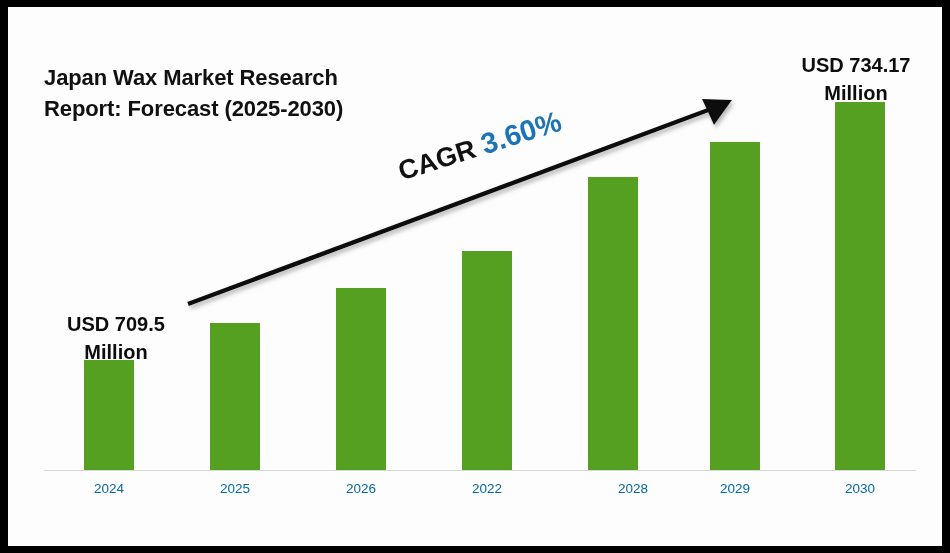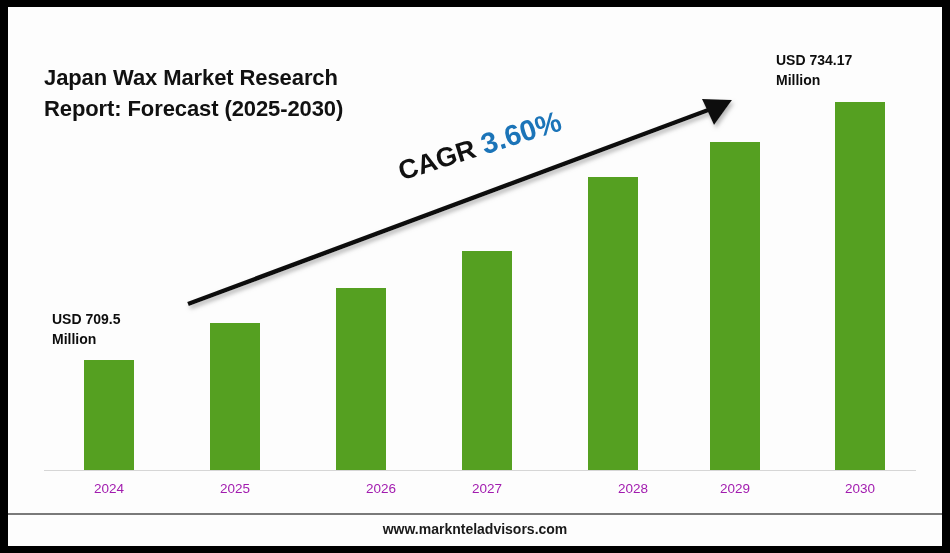--- a/index.html
+++ b/index.html
@@ -53,23 +53,24 @@
     font-weight: bold;
     color: #111111;
     line-height: 1.42;
     letter-spacing: -0.1px;
     white-space: pre-line;
   }
 
   
   .callout {
     position: absolute;
-    font-size: 14px;
+    font-size: 20px;
     font-weight: bold;
     color: #0d0d0d;
+    text-align: center;
     line-height: 1.4;
     white-space: pre-line;
   }
   #callout-start {
     left: 44px;
     top: 303px;
     width: 128px;
   }
   #callout-end {
     left: 768px;
@@ -119,21 +120,21 @@
     position: absolute;
     background: #55a021;
     bottom: 43px; 
   }
 
   
   .tick-label {
     position: absolute;
     top: 474px;
     font-size: 13.5px;
-    color: #a21caf;
+    color: #0369a1;
     text-align: center;
     width: 70px;
   }
 
   
   #footer {
     position: absolute;
     left: 0;
     top: 506px;
     width: 934px;
@@ -193,31 +194,27 @@
       <div class="bar" style="left:76px; width:50px; height:110px;"></div>
       <div class="bar" style="left:202px; width:50px; height:147px;"></div>
       <div class="bar" style="left:328px; width:50px; height:182px;"></div>
       <div class="bar" style="left:454px; width:50px; height:219px;"></div>
       <div class="bar" style="left:580px; width:50px; height:293px;"></div>
       <div class="bar" style="left:702px; width:50px; height:328px;"></div>
       <div class="bar" style="left:827px; width:50px; height:368px;"></div>
 
       <div class="tick-label" style="left:66px;">2024</div>
       <div class="tick-label" style="left:192px;">2025</div>
-      <div class="tick-label" style="left:318px;text-align:right;">2026</div>
-      <div class="tick-label" style="left:444px;">2027</div>
+      <div class="tick-label" style="left:318px;">2026</div>
+      <div class="tick-label" style="left:444px;">2022</div>
       <div class="tick-label" style="left:570px;text-align:right;">2028</div>
       <div class="tick-label" style="left:692px;text-align:center;">2029</div>
       <div class="tick-label" style="left:817px;text-align:center;">2030</div>
 
       <div id="cagr-label">
         <span>CAGR</span><span>&nbsp;</span><span id="cagr-value">3.60%</span>
       </div>
 
     </div>
 
-    <div id="footer">
-      <div id="footer-divider"></div>
-      <div id="footer-text">www.marknteladvisors.com</div>
-    </div>
 
   </div>
 </div>
 
 </body></html>

